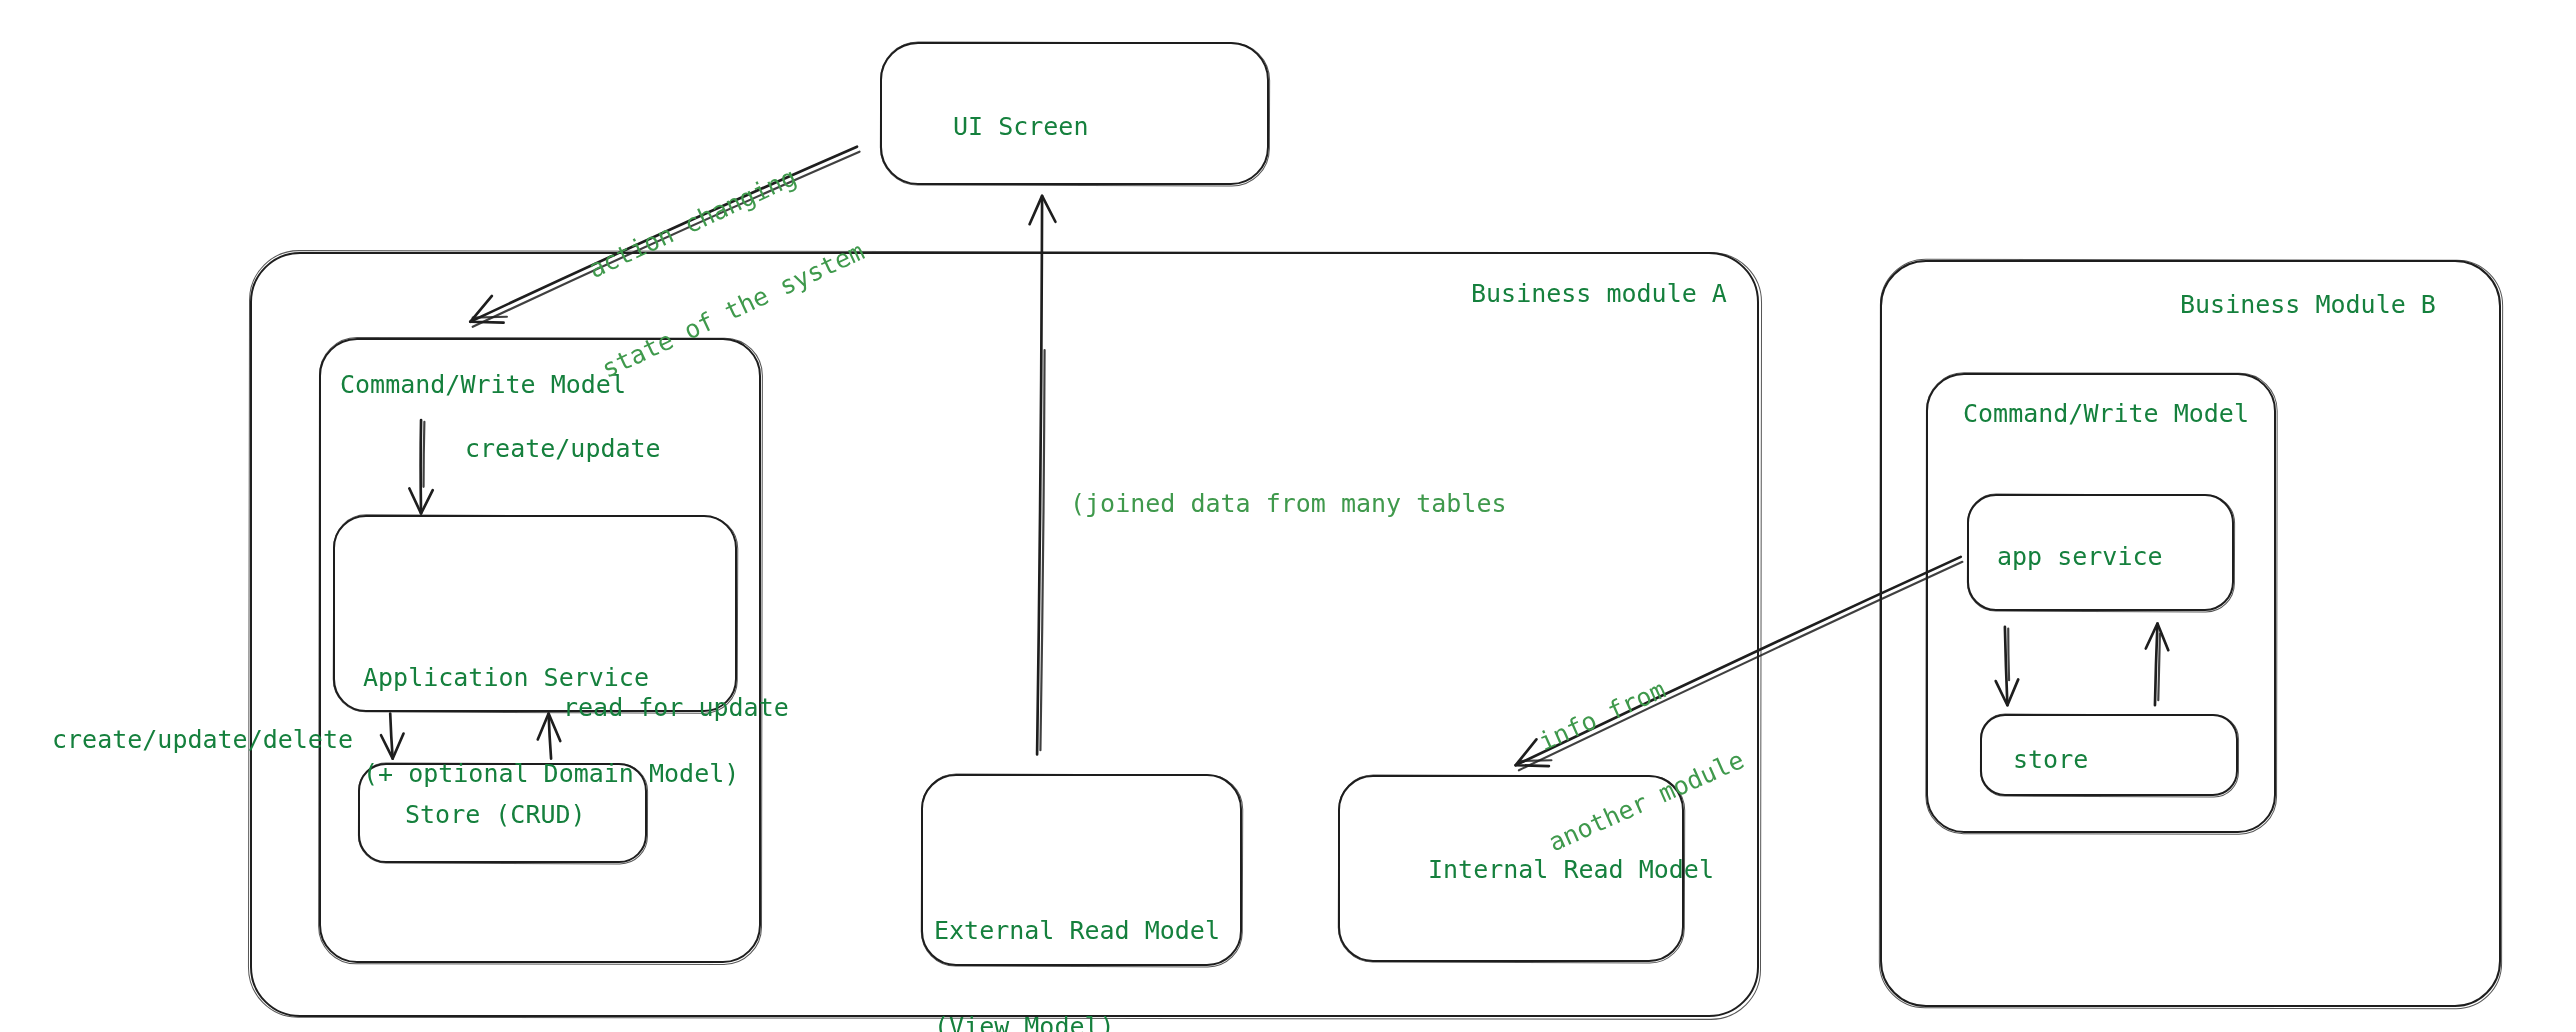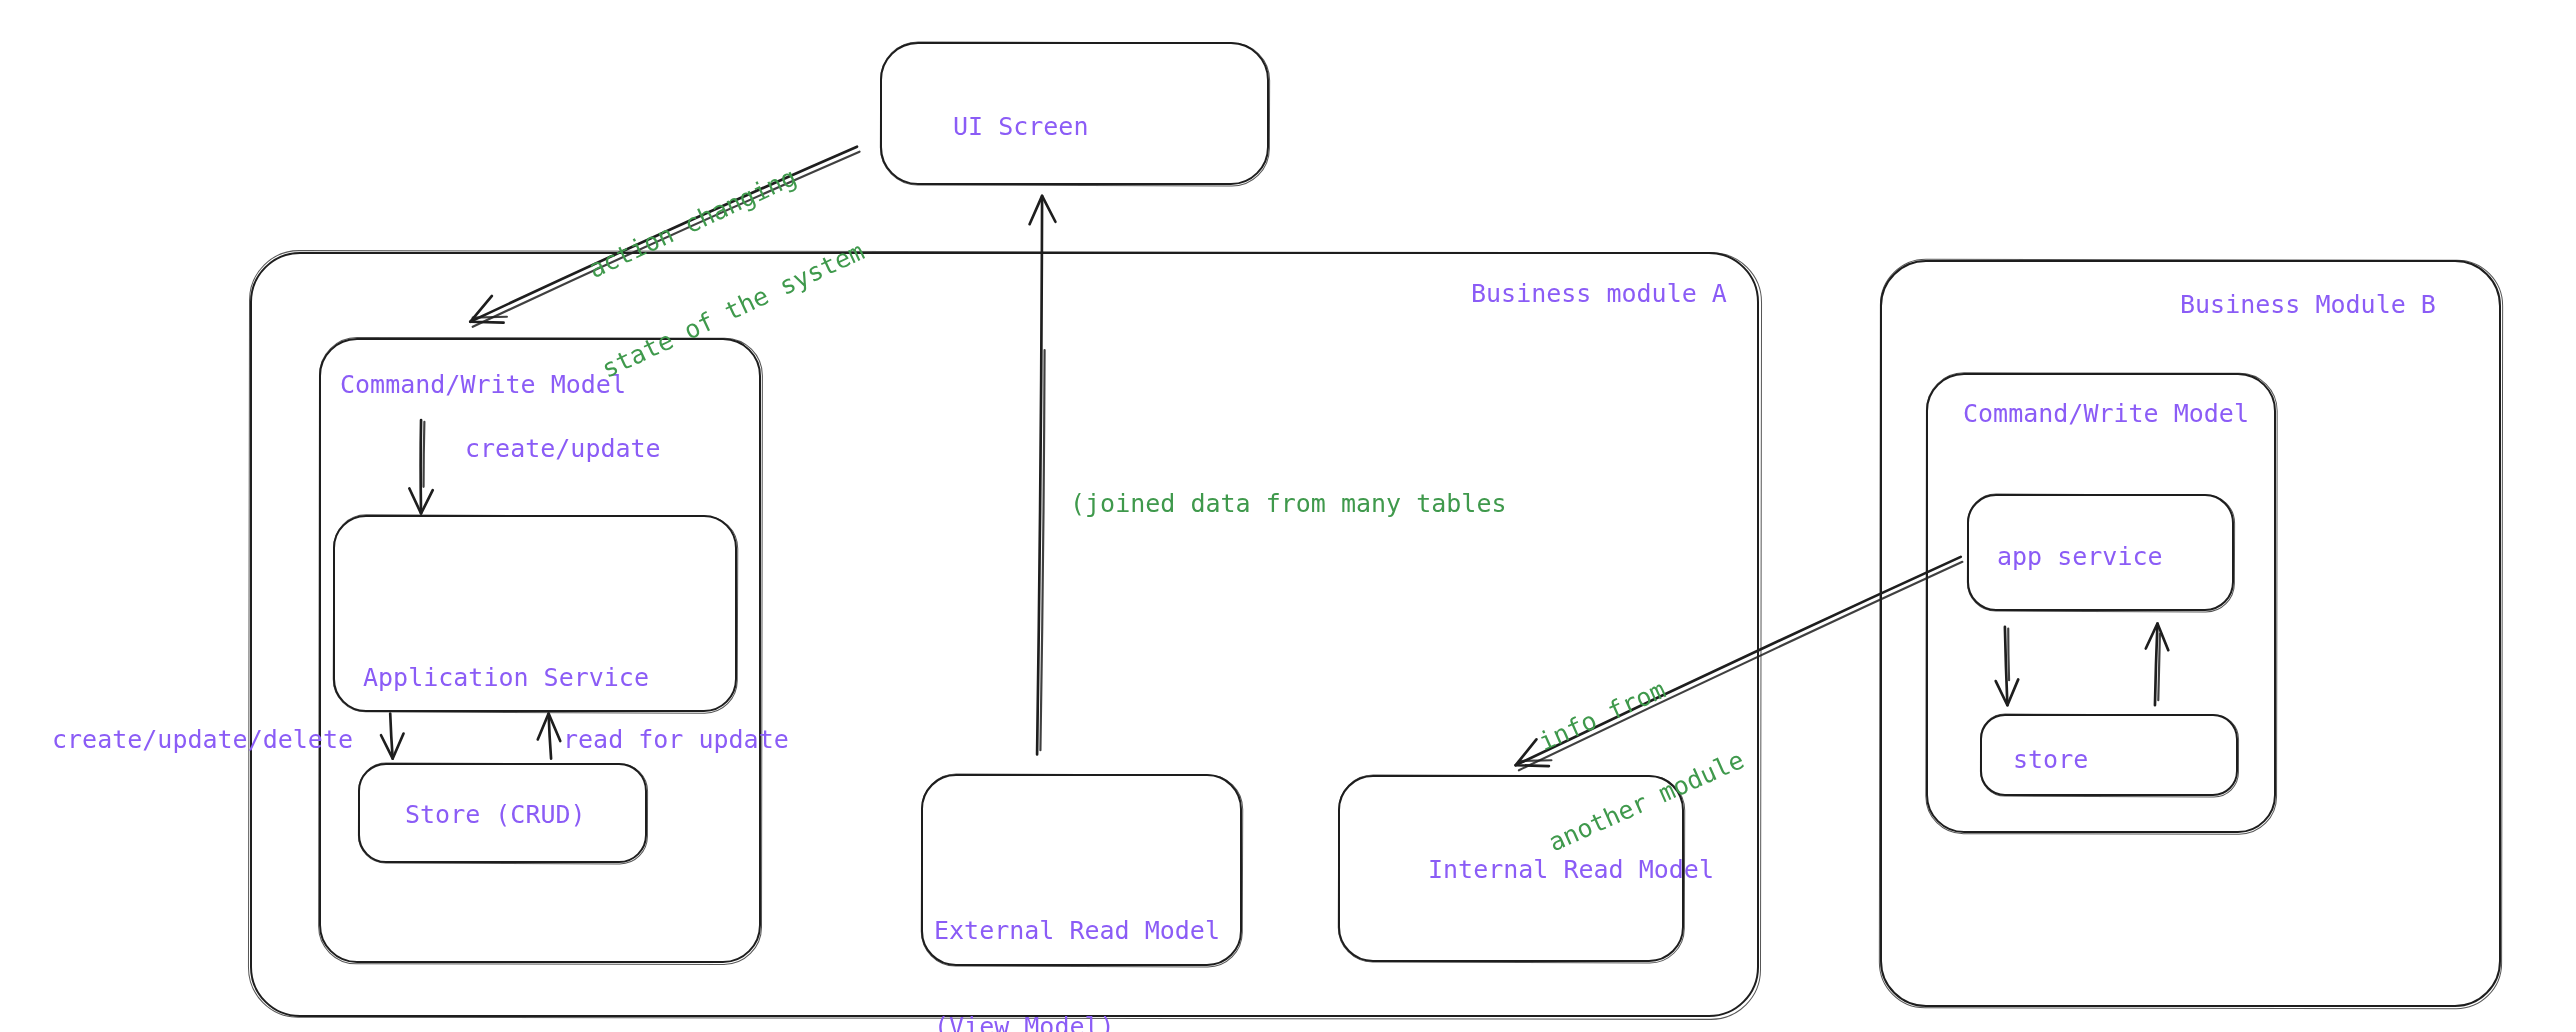--- a/index.html
+++ b/index.html
@@ -28,21 +28,21 @@
     transform:rotate(.22deg);
     pointer-events:none;
   }
   .box.big::before{transform:rotate(.09deg) scale(1.002);}
   
   .lbl{
     position:absolute;
     font-size:25px;
     line-height:32px;
     white-space:pre;
-    color:#8b5cf6;
+    color:#15803d;
     letter-spacing:0;
   }
   .lbl span{display:block;}
   .green{color:#3f994c;}
   .rot{transform-origin:center center;text-align:center;}
   
   svg.arrows{position:absolute;left:0;top:0;pointer-events:none;}
   svg.arrows path{fill:none;stroke:#1e1e1e;stroke-width:3.2;stroke-linecap:round;stroke-linejoin:round;}
   svg.arrows path.ghost{opacity:.85;stroke-width:2.6;}
 </style>
@@ -125,20 +125,21 @@
   </svg>
 
   <div class="lbl" style="left:953px;top:111px;">UI Screen</div>
 
   <div class="lbl" style="left:1471px;top:278px;">Business module A</div>
 
   <div class="lbl" style="left:340px;top:369px;">Command/Write Model</div>
 
   <div class="lbl" style="left:363px;top:598px;">
     <span>Application Service</span>
+    <span>(+ optional Domain Model)</span>
   </div>
 
   <div class="lbl" style="left:405px;top:799px;">Store (CRUD)</div>
 
   <div class="lbl" style="left:934px;top:851px;">
     <span>External Read Model</span>
     <span>(View Model)</span>
   </div>
 
   <div class="lbl" style="left:1384px;top:854px;margin-left:44px;">Internal Read Model</div>
@@ -148,21 +149,21 @@
   <div class="lbl" style="left:1963px;top:398px;">Command/Write Model</div>
 
   <div class="lbl" style="left:1997px;top:541px;">app service</div>
 
   <div class="lbl" style="left:2013px;top:744px;">store</div>
 
   <div class="lbl" style="left:465px;top:433px;">create/update</div>
 
   <div class="lbl" style="left:52px;top:724px;">create/update/delete</div>
 
-  <div class="lbl" style="left:563px;top:724px;text-align:right;">read for update</div>
+  <div class="lbl" style="left:563px;top:692px;text-align:right;">read for update</div>
 
   <div class="lbl green rot" style="left:569px;top:139px;width:288px;transform:rotate(-25deg);">
     <span>action changing</span>
     <span>state of the system</span>
   </div>
 
   <div class="lbl green" style="left:1070px;top:424px;">
     <span>(joined data from many tables</span>
   </div>
 

